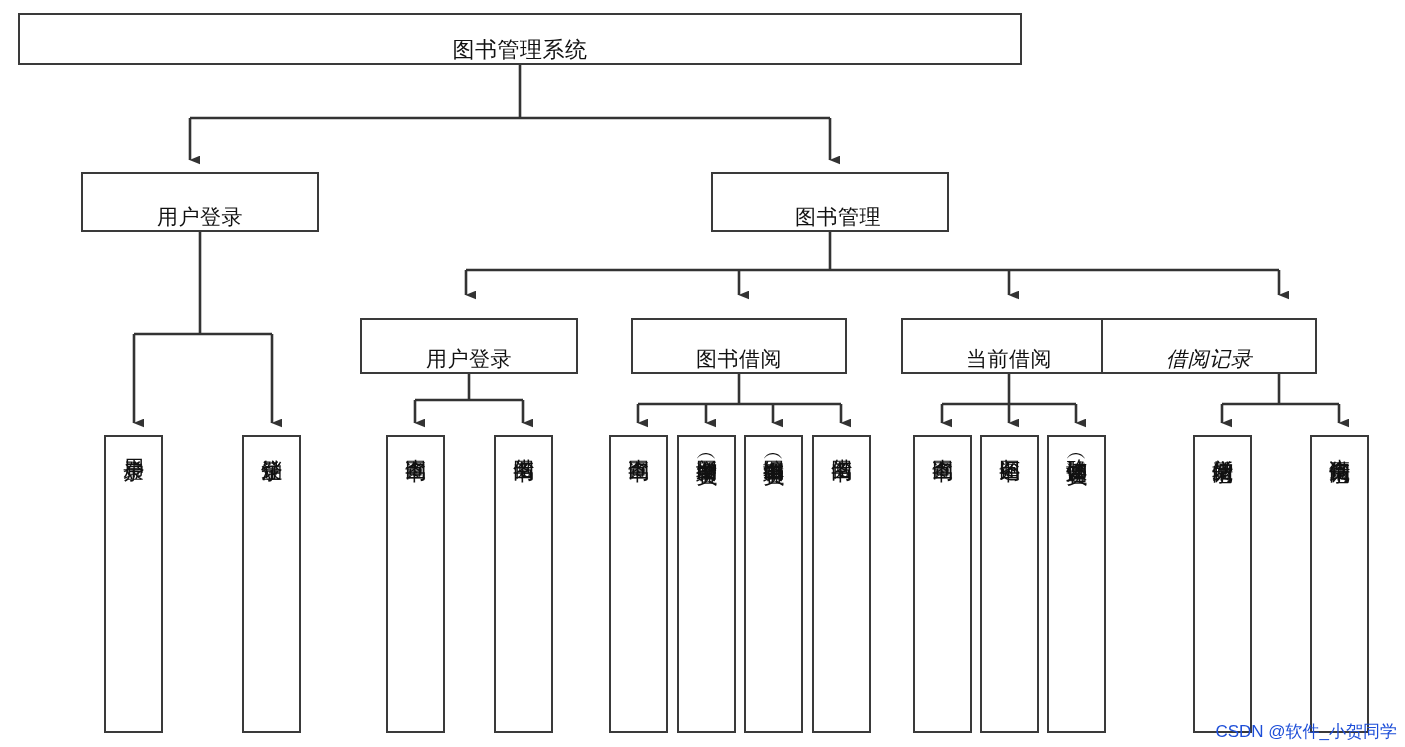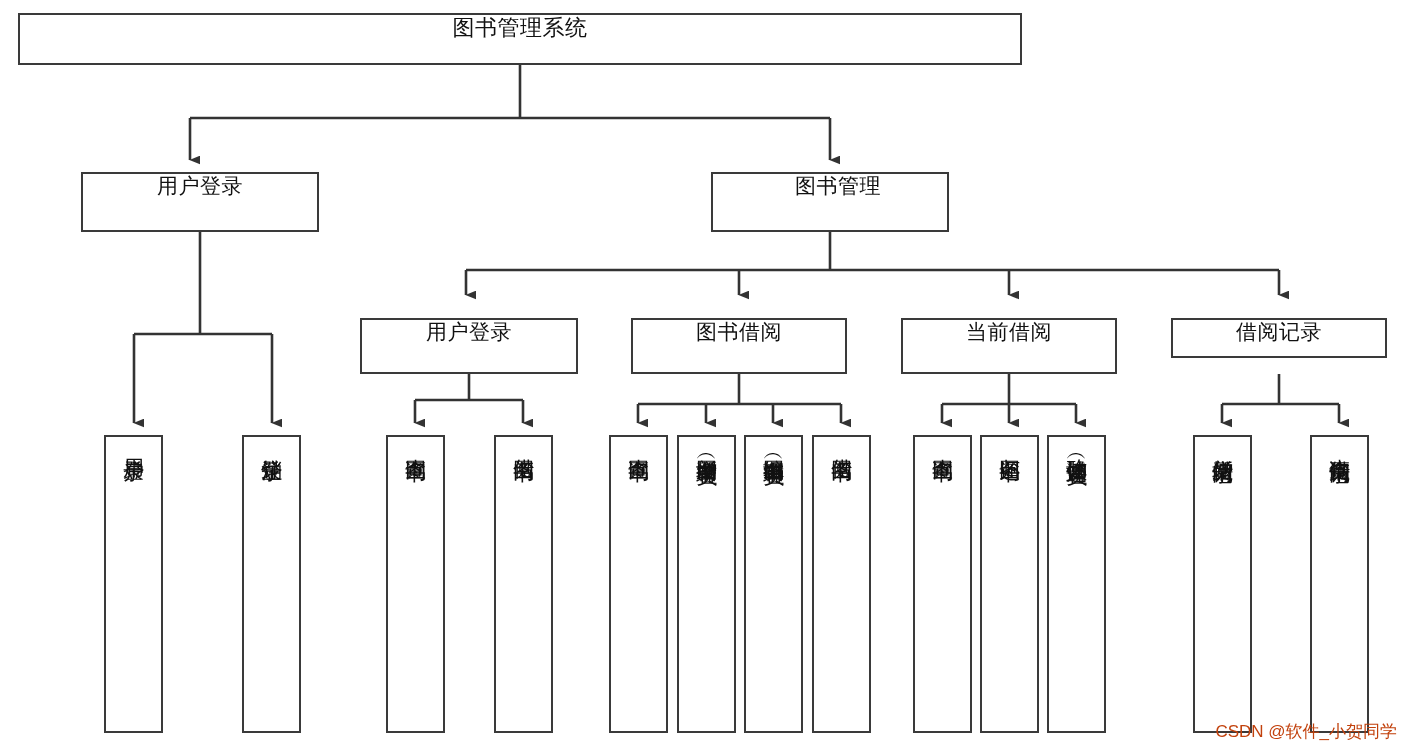--- a/index.html
+++ b/index.html
@@ -24,21 +24,21 @@
     width: 1405px;
     height: 747px;
     pointer-events: none;
   }
   .node {
     position: absolute;
     box-sizing: border-box;
     background: #ffffff;
     border: 2px solid #3a3a3a;
     display: flex;
-    align-items: flex-start;
+    align-items: flex-end;
     justify-content: center;
     color: #111111;
   }
   .node .label {
     display: block;
     text-align: center;
     line-height: 1.18;
     letter-spacing: 0.5px;
   }
   .node.horiz .label {
@@ -59,21 +59,21 @@
     font-size: 21px;
     line-height: 1.16;
     letter-spacing: 1px;
     white-space: nowrap;
   }
   #watermark {
     position: absolute;
     right: 8px;
     bottom: 4px;
     font-size: 17px;
-    color: #c2410c;
+    color: #1d4ed8;
     white-space: nowrap;
     user-select: none;
   }
 </style>
 </head>
 <body>
 
 <div id="canvas">
 
   <svg id="wires" viewBox="0 0 1405 747" xmlns="http://www.w3.org/2000/svg">
@@ -140,21 +140,21 @@
 
   <div class="node horiz" style="left:360px; top:318px; width:218px; height:56px;">
     <span class="label">用户登录</span>
   </div>
   <div class="node horiz" style="left:901px; top:318px; width:216px; height:56px;">
     <span class="label">当前借阅</span>
   </div>
   <div class="node horiz" style="left:631px; top:318px; width:216px; height:56px;">
     <span class="label">图书借阅</span>
   </div>
-  <div class="node horiz" style="left:1171px; top:318px; width:216px; height:40px;">
+  <div class="node horiz" style="left:1101px; top:318px; width:216px; height:56px;font-style:italic;">
     <span class="label">借阅记录</span>
   </div>
 
   <div class="node leaf" style="left:104px; top:435px; width:59px; height:298px;">
     <span class="label">用户登录</span>
   </div>
   <div class="node leaf" style="left:242px; top:435px; width:59px; height:298px;">
     <span class="label">注销登录</span>
   </div>
 

